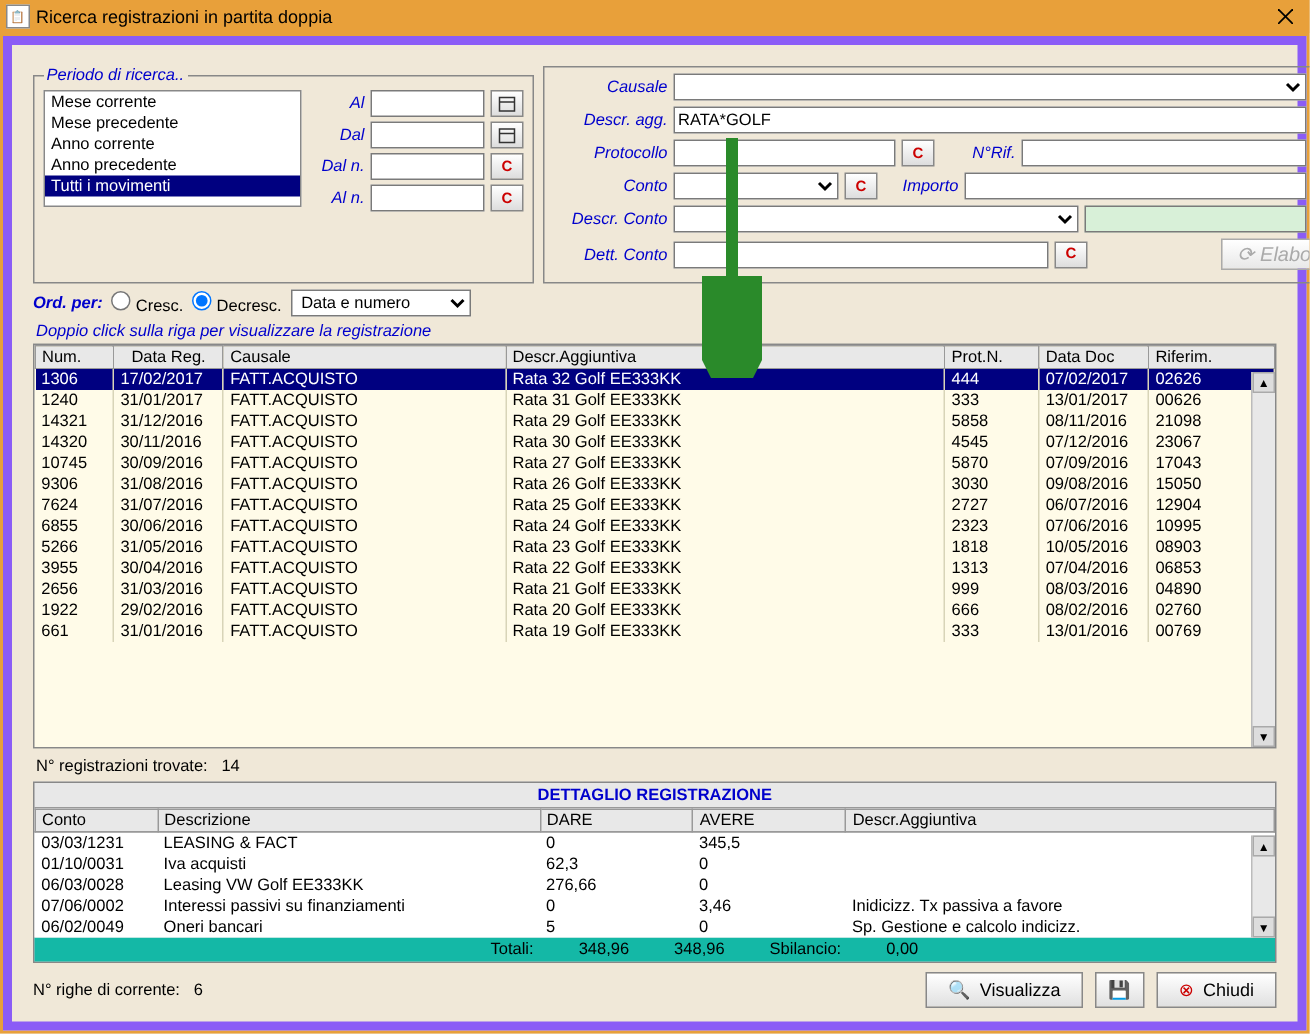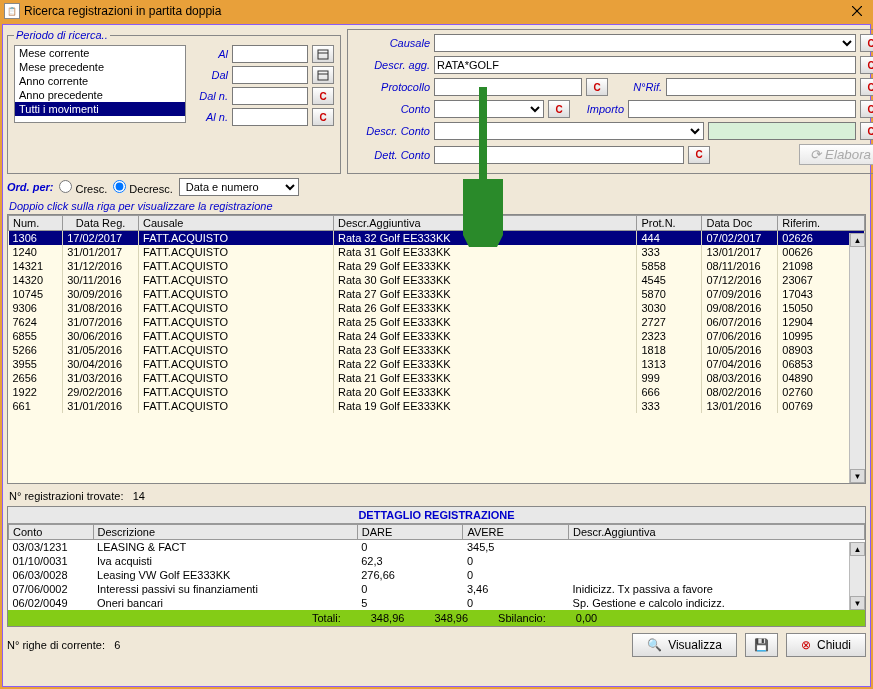--- a/index.html
+++ b/index.html
@@ -2,21 +2,21 @@
 <html><head>
 <meta charset="utf-8">
 <style>
 * { box-sizing: border-box; margin: 0; padding: 0; }
 body { font-family: "Segoe UI", Tahoma, sans-serif; font-size: 11px; background: #e8a03a; width: 873px; height: 689px; overflow: hidden; }
 .titlebar { background: #e8a03a; height: 22px; display: flex; align-items: center; padding: 0 4px; justify-content: space-between; }
 .titlebar .icon { width: 16px; height: 16px; background: #fff; border: 1px solid #888; display: inline-flex; align-items: center; justify-content: center; font-size: 8px; margin-right: 4px; }
 .titlebar .title { flex: 1; font-size: 12px; color: #000; }
 .titlebar .close { width: 24px; height: 20px; display: flex; align-items: center; justify-content: center; cursor: pointer; }
 .titlebar .close svg { width: 10px; height: 10px; }
-.window-body { background: #f0e8d8; margin: 2px; border: 1px solid #8b5cf6; height: calc(100% - 26px); padding: 4px; position: relative; }
+.window-body { background: #f0e8d8; margin: 2px; border: 6px solid #8b5cf6; height: calc(100% - 26px); padding: 14px; position: relative; }
 fieldset { border: 1px solid #888; padding: 4px 6px; margin: 0; }
 legend { color: #0000cc; font-size: 11px; font-style: italic; padding: 0 2px; }
 .top-row { display: flex; gap: 6px; }
 .periodo-box { width: 340px; }
 .filter-box { flex: 1; }
 .periodo-list { width: 172px; height: 78px; background: #fff; border: 1px solid #888; overflow: hidden; display: inline-block; vertical-align: top; }
 .periodo-list .item { padding: 1px 4px; cursor: default; }
 .periodo-list .item.sel { background: #000080; color: #fff; }
 .periodo-right { display: inline-block; vertical-align: top; margin-left: 4px; }
 .prow { display: flex; align-items: center; margin-bottom: 3px; gap: 4px; }
@@ -40,21 +40,21 @@
 .grid1 th { background: #e8e8e8; border: 1px solid #999; text-align: left; padding: 1px 4px; font-weight: normal; position: sticky; top: 0; }
 .grid1 td { padding: 1px 4px; border-right: 1px solid #d8d4b8; }
 .grid1 tr.selected td { background: #000080; color: #fff; }
 .count-line { margin: 6px 0 4px 2px; }
 .detail-box { border: 1px solid #888; background: #e8e8e8; }
 .detail-title { text-align: center; font-weight: bold; color: #0000cc; padding: 2px; border-bottom: 1px solid #999; }
 .grid2 { background: #fff; }
 .grid2 table { width: 100%; border-collapse: collapse; font-size: 11px; }
 .grid2 th { background: #e8e8e8; border: 1px solid #999; text-align: left; padding: 1px 4px; font-weight: normal; }
 .grid2 td { padding: 1px 4px; }
-.totals { background: #84cc16; padding: 2px 4px; display: flex; gap: 30px; }
+.totals { background: #14b8a6; padding: 2px 4px; display: flex; gap: 30px; }
 .bottom-row { display: flex; align-items: center; justify-content: space-between; margin-top: 6px; }
 .action-btn { padding: 4px 14px; border: 1px solid #888; background: linear-gradient(#fff,#e0e0e0); display: inline-flex; align-items: center; gap: 6px; cursor: pointer; font-size: 12px; }
 .arrow-overlay { position: absolute; left: 460px; top: 62px; pointer-events: none; z-index: 100; }
 .scroll-v { position: absolute; right: 0; top: 18px; bottom: 0; width: 16px; background: #e8e8e8; border-left: 1px solid #bbb; }
 .scroll-v .up, .scroll-v .down { height: 14px; background: #ddd; border: 1px solid #aaa; display: flex; align-items: center; justify-content: center; font-size: 8px; }
 .scroll-v .down { position: absolute; bottom: 0; left: 0; right: 0; }
 </style>
 </head>
 <body>
 

